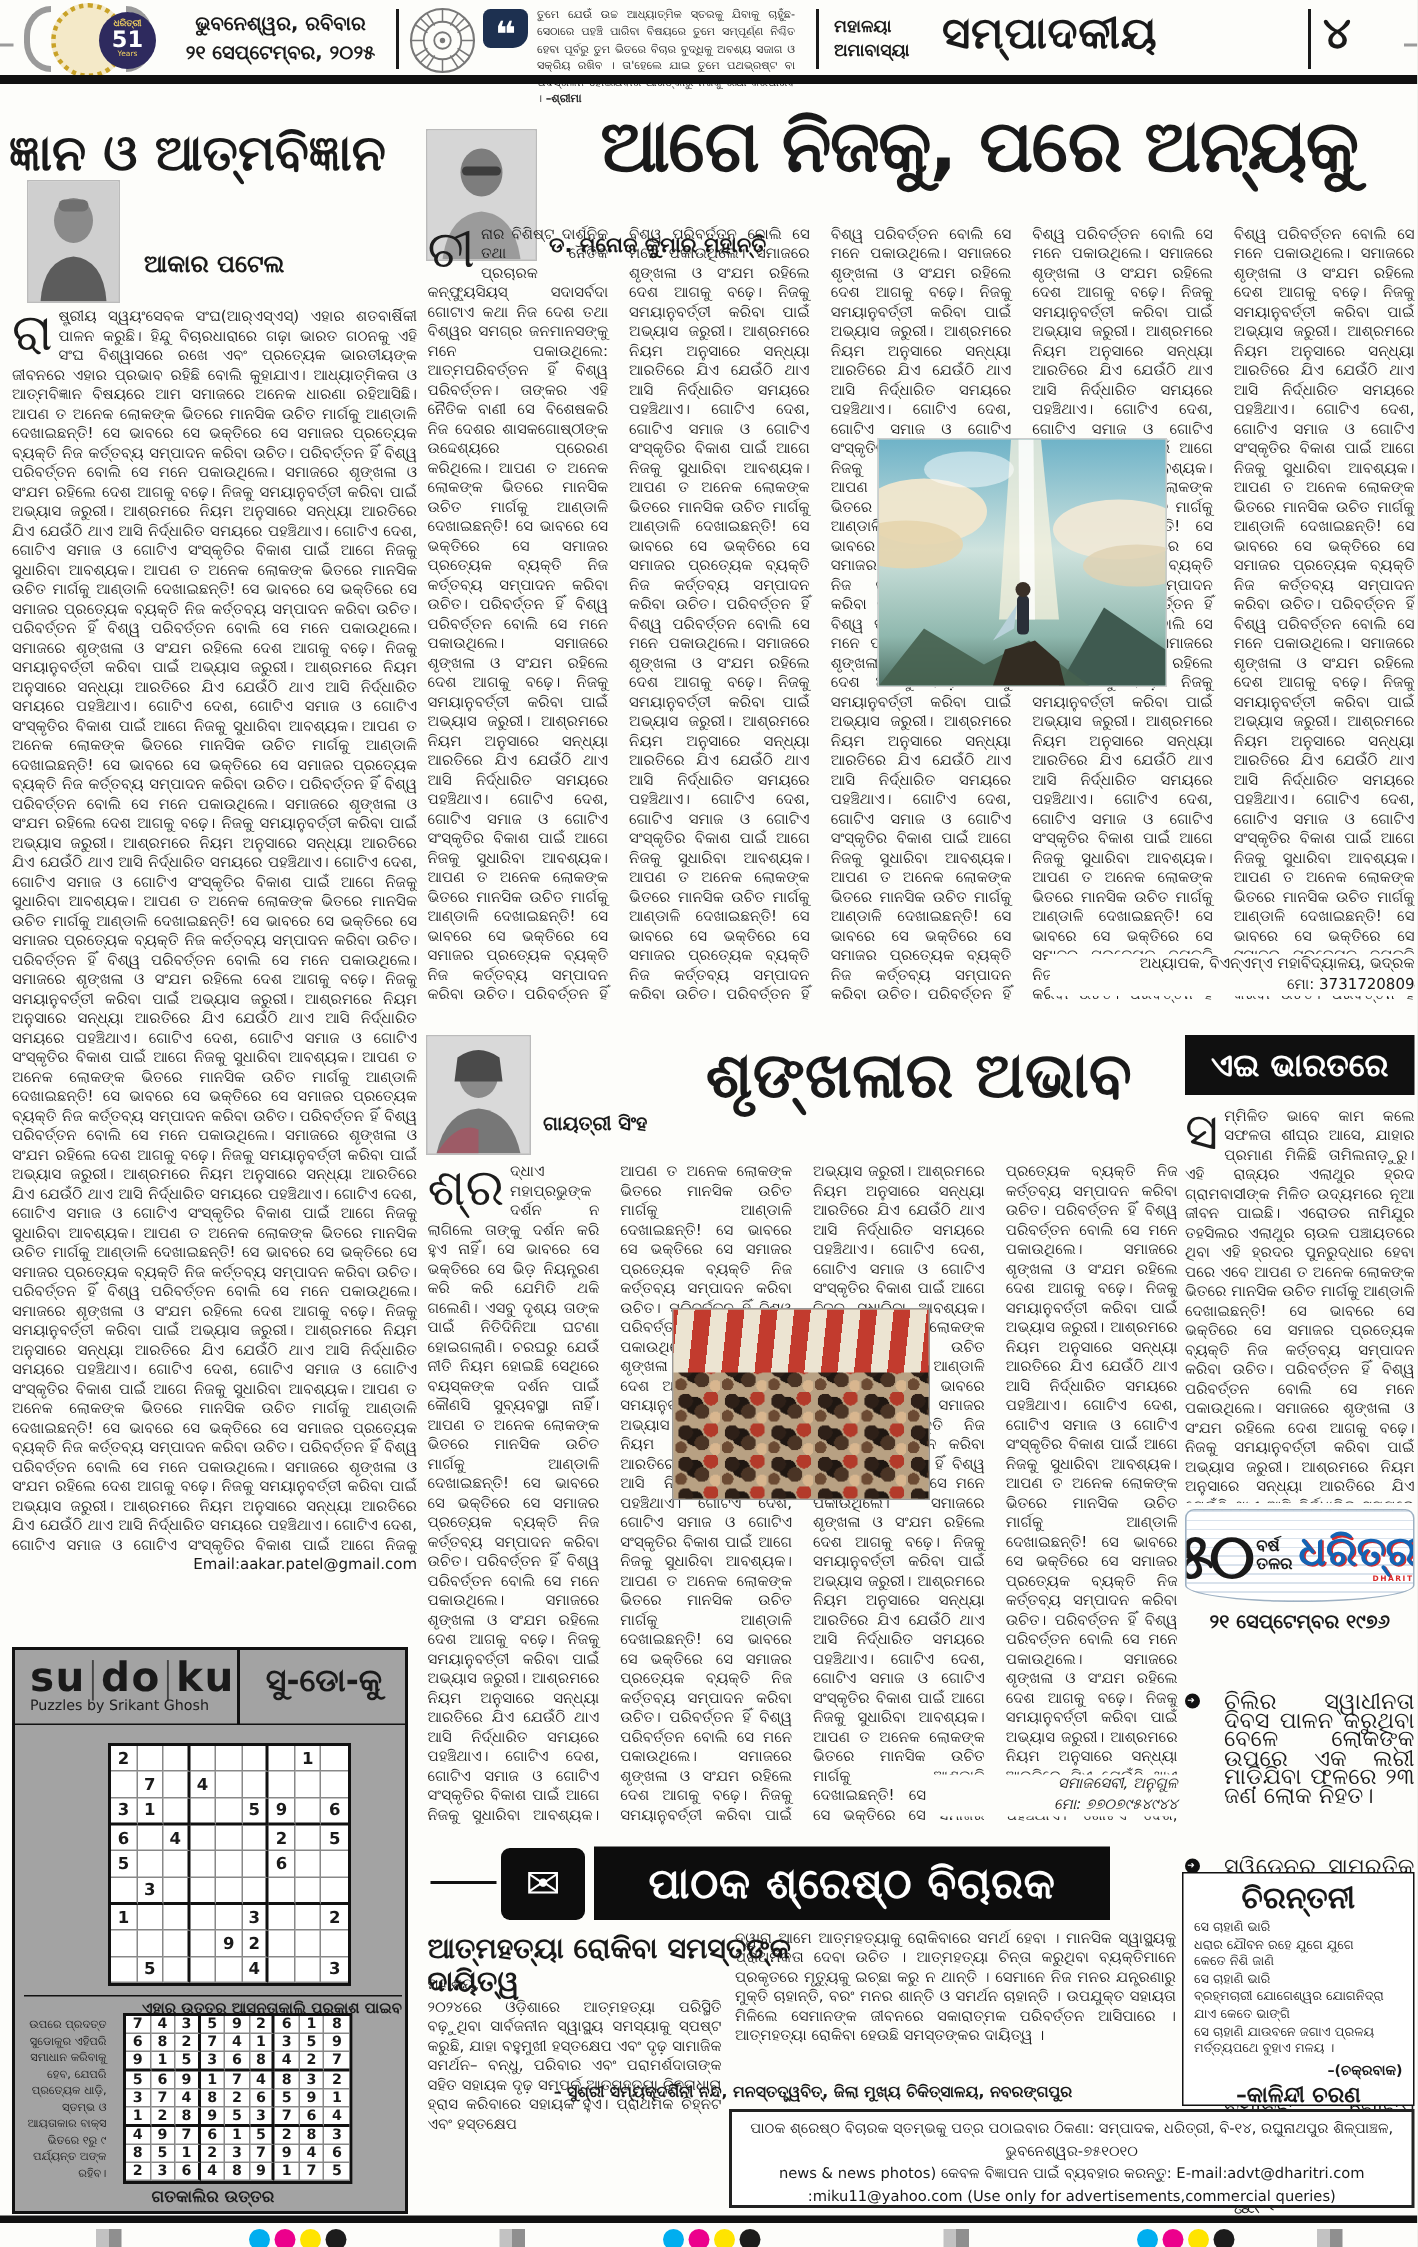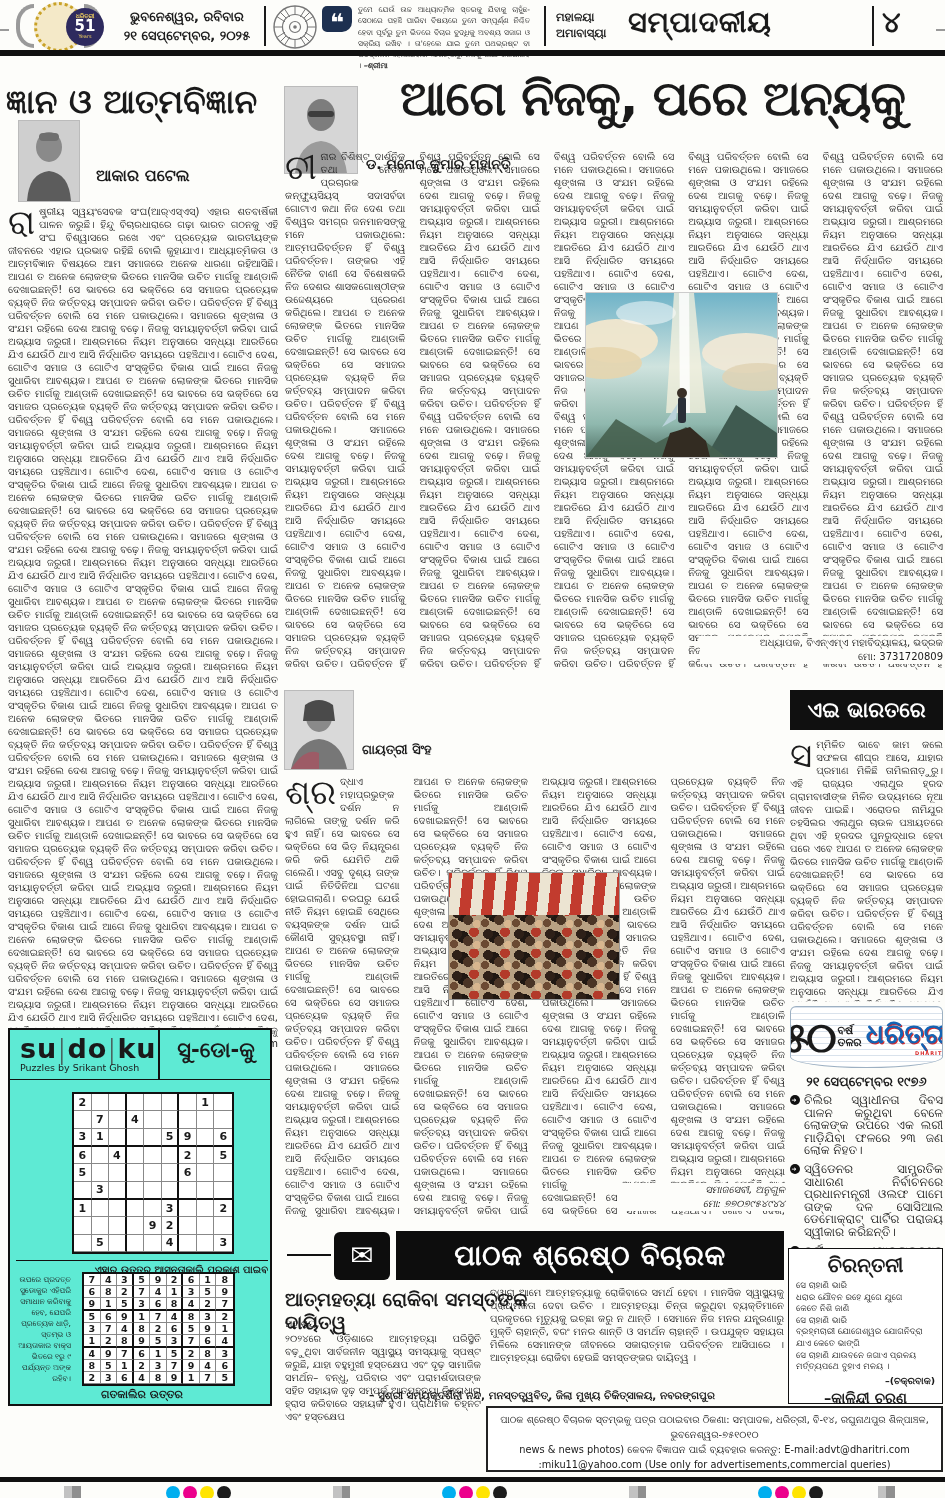--- a/index.html
+++ b/index.html
@@ -70,46 +70,46 @@
   .india-body { position:absolute; left:790px; top:738px; width:153px; height:264px; }
   .fy-logo { position:absolute; left:790px; top:1006px; width:153px; height:62px; border:1px solid #9db0c2; border-radius:6px 6px 50% 50% / 6px 6px 18% 18%; overflow:hidden;
     background: repeating-linear-gradient(0deg,#fff 0 5px,#d9e2ec 5px 6px), repeating-linear-gradient(90deg, rgba(255,255,255,0) 0 5px, rgba(160,180,200,.5) 5px 6px), #eef2f7;
     display:flex; align-items:center; justify-content:center; gap:4px; }
   .fy-logo .n { font-size:42px; font-weight:900; letter-spacing:-3px; }
   .fy-logo .mid { font-size:11px; font-weight:800; width:32px; line-height:1.1; }
   .fy-logo .brand { font-size:27px; font-weight:900; color:#1464b4; text-shadow:1px 1px 0 #d92b2b; }
   .fy-logo .sub { font-size:5px; color:#d92b2b; font-weight:bold; display:block; text-align:right; letter-spacing:1px; }
   .fy-date { position:absolute; left:790px; top:1074px; width:153px; text-align:center; font-size:13px; font-weight:800; }
   .fy-list { position:absolute; left:790px; top:1094px; width:153px; }
-  .fy-item { display:flex; gap:4px; margin-bottom:6px; font-size:12px; line-height:12.6px; text-align:justify; }
+  .fy-item { display:flex; gap:16px; margin-bottom:6px; font-size:15px; line-height:12.6px; text-align:justify;margin-top:34px; }
   .fy-bullet { flex:0 0 10px; width:10px; height:10px; margin-top:1px; border-radius:50%; background:#111; position:relative; }
   .fy-bullet:after { content:"➜"; position:absolute; left:1.5px; top:-1px; color:#fff; font-size:6px; }
 
   
   .chira { position:absolute; left:788px; top:1248px; width:155px; height:156px; border:1.5px solid #111; padding:4px 7px; background:#fff; }
   .chira .t { text-align:center; font-size:20px; font-weight:800; margin-bottom:3px; }
   .chira .poem { font-size:8.6px; line-height:11.6px; white-space:pre-line; }
   .chira .credit { text-align:right; font-size:9.5px; font-weight:700; margin-top:2px; }
   .chira .auth { text-align:center; font-size:14.5px; font-weight:800; margin-top:3px; }
 
   
   .let-rule { position:absolute; left:287px; top:1254px; width:44px; height:2px; background:#111; }
   .mail-icon { position:absolute; left:334px; top:1232px; width:56px; height:48px; background:#0d0d0d; border-radius:6px; color:#fff; text-align:center; font-size:28px; line-height:48px; }
-  .let-banner { position:absolute; left:396px; top:1231px; width:388px; height:49px; background:#0d0d0d; color:#fff; text-align:center; font-size:28px; font-weight:800; line-height:49px; letter-spacing:.5px; }
+  .let-banner { position:absolute; left:396px; top:1231px; width:344px; height:49px; background:#0d0d0d; color:#fff; text-align:center; font-size:28px; font-weight:800; line-height:49px; letter-spacing:.5px; }
   .let-headline { position:absolute; left:285px; top:1288px; width:280px; font-size:19px; font-weight:700; }
   .let-salute { position:absolute; left:285px; top:1318px; font-size:10px; }
   .let-left { position:absolute; left:285px; top:1332px; width:196px; height:138px; }
   .let-right { position:absolute; left:490px; top:1286px; width:294px; height:100px; }
   .let-sign { position:absolute; left:300px; top:1389px; width:484px; text-align:center; font-size:10.5px; font-weight:800; }
 
   
   .addr { position:absolute; left:486px; top:1406px; width:457px; height:66px; border:2px solid #222; background:#fff; text-align:center; font-size:9.8px; line-height:15px; padding-top:4px; }
 
   
-  .sudoku-box { position:absolute; left:8px; top:1028px; width:264px; height:378px; border:2px solid #111; background:#5eead4; }
+  .sudoku-box { position:absolute; left:8px; top:1098px; width:264px; height:378px; border:2px solid #111; background:#a3a3a3; }
   .sd-head { position:relative; height:50px; border-bottom:1.5px solid #111; }
   .sd-logo { position:absolute; left:10px; top:3px; font-size:27px; font-weight:800; letter-spacing:1px; }
   .sd-logo .bar { font-weight:200; color:#444; }
   .sd-by { position:absolute; left:10px; top:32px; font-size:9.5px; }
   .sd-vline { position:absolute; left:148px; top:0; width:1.5px; height:50px; background:#111; }
   .sd-odia { position:absolute; left:152px; top:8px; width:108px; text-align:center; font-size:21px; font-weight:600; }
   .sd-grid { display:grid; grid-template-columns:repeat(9,1fr); border:2.5px solid #111; background:#fff; }
   .sd-grid.puzzle { position:absolute; left:62px; top:62px; width:162px; height:162px; }
   .sd-grid.solution { position:absolute; left:72px; top:242px; width:153px; height:114px; }
   .sd-cell { border-right:1px solid #888; border-bottom:1px solid #888; display:flex; align-items:center; justify-content:center; font-size:11px; font-weight:600; }
@@ -256,20 +256,21 @@
   <div class="author-photo" style="left:284px;top:690px;width:70px;height:80px">
     <svg width="68" height="78" viewBox="0 0 68 78">
         <rect width="68" height="78" fill="#d9d9d9"></rect>
         <ellipse cx="34" cy="26" rx="13" ry="15" fill="#8a8a8a"></ellipse>
         <path d="M20 14 Q34 4 48 14 L50 30 L18 30 Z" fill="#4a4a4a"></path>
         <path d="M6 78 Q12 50 34 48 Q56 50 62 78 Z" fill="#777"></path>
         <path d="M6 78 Q20 56 34 62 L34 78 Z" fill="#9d5b66"></path>
       </svg>
   </div>
   <div class="author-name" style="left:362px;top:742px;width:120px;font-size:13px">ଗାୟତ୍ରୀ ସିଂହ</div>
+  <div class="h-disc">ଶୃଙ୍ଖଳାର ଅଭାବ</div>
   <div class="disc-body body-txt">
     <span class="dropcap">ଶ୍ର</span><span>ଦ୍ଧାଏ ମହାପ୍ରଭୁଙ୍କ ଦର୍ଶନ ନ ଲାଗିଲେ ତାଙ୍କୁ ଦର୍ଶନ କରି ହୁଏ ନାହିଁ। ସେ ଭାବରେ ସେ ଭକ୍ତିରେ ସେ ଭିଡ଼ ନିୟନ୍ତ୍ରଣ କରି କରି ଯେମିତି ଥକି ଗଲେଣି। ଏସବୁ ଦୃଶ୍ୟ ତାଙ୍କ ପାଇଁ ନିତିଦିନିଆ ଘଟଣା ହୋଇଗଲାଣି। ଚରଘରୁ ଯେଉଁ ନୀତି ନିୟମ ହୋଇଛି ସେଥିରେ ବୟସ୍କଙ୍କ ଦର୍ଶନ ପାଇଁ କୌଣସି ସୁବ୍ୟବସ୍ଥା ନାହିଁ।</span>
     <span> ଆପଣ ତ ଅନେକ ଲୋକଙ୍କ ଭିତରେ ମାନସିକ ଉଚିତ ମାର୍ଗକୁ ଆଣ୍ଡାଳି ଦେଖାଇଛନ୍ତି! ସେ ଭାବରେ ସେ ଭକ୍ତିରେ ସେ ସମାଜର ପ୍ରତ୍ୟେକ ବ୍ୟକ୍ତି ନିଜ କର୍ତ୍ତବ୍ୟ ସମ୍ପାଦନ କରିବା ଉଚିତ। ପରିବର୍ତ୍ତନ ହିଁ ବିଶ୍ୱ ପରିବର୍ତ୍ତନ ବୋଲି ସେ ମନେ ପକାଉଥିଲେ। ସମାଜରେ ଶୃଙ୍ଖଳା ଓ ସଂଯମ ରହିଲେ ଦେଶ ଆଗକୁ ବଢ଼େ। ନିଜକୁ ସମୟାନୁବର୍ତ୍ତୀ କରିବା ପାଇଁ ଅଭ୍ୟାସ ଜରୁରୀ। ଆଶ୍ରମରେ ନିୟମ ଅନୁସାରେ ସନ୍ଧ୍ୟା ଆରତିରେ ଯିଏ ଯେଉଁଠି ଥାଏ ଆସି ନିର୍ଦ୍ଧାରିତ ସମୟରେ ପହଞ୍ଚିଥାଏ। ଗୋଟିଏ ଦେଶ, ଗୋଟିଏ ସମାଜ ଓ ଗୋଟିଏ ସଂସ୍କୃତିର ବିକାଶ ପାଇଁ ଆଗେ ନିଜକୁ ସୁଧାରିବା ଆବଶ୍ୟକ। ଆପଣ ତ ଅନେକ ଲୋକଙ୍କ ଭିତରେ ମାନସିକ ଉଚିତ ମାର୍ଗକୁ ଆଣ୍ଡାଳି ଦେଖାଇଛନ୍ତି! ସେ ଭାବରେ ସେ ଭକ୍ତିରେ ସେ ସମାଜର ପ୍ରତ୍ୟେକ ବ୍ୟକ୍ତି ନିଜ କର୍ତ୍ତବ୍ୟ ସମ୍ପାଦନ କରିବା ଉଚିତ। ପରିବର୍ତ୍ତନ ହିଁ ବିଶ୍ୱ ପରିବର୍ତ୍ତନ ବୋଲି ସେ ମନେ ପକାଉଥିଲେ। ସମାଜରେ ଶୃଙ୍ଖଳା ଓ ସଂଯମ ରହିଲେ ଦେଶ ଆଗକୁ ବଢ଼େ। ନିଜକୁ ସମୟାନୁବର୍ତ୍ତୀ କରିବା ପାଇଁ ଅଭ୍ୟାସ ଜରୁରୀ। ଆଶ୍ରମରେ ନିୟମ ଅନୁସାରେ ସନ୍ଧ୍ୟା ଆରତିରେ ଯିଏ ଯେଉଁଠି ଥାଏ ଆସି ନିର୍ଦ୍ଧାରିତ ସମୟରେ ପହଞ୍ଚିଥାଏ। ଗୋଟିଏ ଦେଶ, ଗୋଟିଏ ସମାଜ ଓ ଗୋଟିଏ ସଂସ୍କୃତିର ବିକାଶ ପାଇଁ ଆଗେ ନିଜକୁ ସୁଧାରିବା ଆବଶ୍ୟକ। ଆପଣ ତ ଅନେକ ଲୋକଙ୍କ ଭିତରେ ମାନସିକ ଉଚିତ ମାର୍ଗକୁ ଆଣ୍ଡାଳି ଦେଖାଇଛନ୍ତି! ସେ ଭାବରେ ସେ ଭକ୍ତିରେ ସେ ସମାଜର ପ୍ରତ୍ୟେକ ବ୍ୟକ୍ତି ନିଜ କର୍ତ୍ତବ୍ୟ ସମ୍ପାଦନ କରିବା ଉଚିତ। ପରିବର୍ତ୍ତନ ହିଁ ବିଶ୍ୱ ପରିବର୍ତ୍ତନ ବୋଲି ସେ ମନେ ପକାଉଥିଲେ। ସମାଜରେ ଶୃଙ୍ଖଳା ଓ ସଂଯମ ରହିଲେ ଦେଶ ଆଗକୁ ବଢ଼େ। ନିଜକୁ ସମୟାନୁବର୍ତ୍ତୀ କରିବା ପାଇଁ ଅଭ୍ୟାସ ଜରୁରୀ। ଆଶ୍ରମରେ ନିୟମ ଅନୁସାରେ ସନ୍ଧ୍ୟା ଆରତିରେ ଯିଏ ଯେଉଁଠି ଥାଏ ଆସି ନିର୍ଦ୍ଧାରିତ ସମୟରେ ପହଞ୍ଚିଥାଏ। ଗୋଟିଏ ଦେଶ, ଗୋଟିଏ ସମାଜ ଓ ଗୋଟିଏ ସଂସ୍କୃତିର ବିକାଶ ପାଇଁ ଆଗେ ନିଜକୁ ସୁଧାରିବା ଆବଶ୍ୟକ। ଆପଣ ତ ଅନେକ ଲୋକଙ୍କ ଭିତରେ ମାନସିକ ଉଚିତ ମାର୍ଗକୁ ଆଣ୍ଡାଳି ଦେଖାଇଛନ୍ତି! ସେ ଭାବରେ ସେ ଭକ୍ତିରେ ସେ ସମାଜର ପ୍ରତ୍ୟେକ ବ୍ୟକ୍ତି ନିଜ କର୍ତ୍ତବ୍ୟ ସମ୍ପାଦନ କରିବା ଉଚିତ। ପରିବର୍ତ୍ତନ ହିଁ ବିଶ୍ୱ ପରିବର୍ତ୍ତନ ବୋଲି ସେ ମନେ ପକାଉଥିଲେ। ସମାଜରେ ଶୃଙ୍ଖଳା ଓ ସଂଯମ ରହିଲେ ଦେଶ ଆଗକୁ ବଢ଼େ। ନିଜକୁ ସମୟାନୁବର୍ତ୍ତୀ କରିବା ପାଇଁ ଅଭ୍ୟାସ ଜରୁରୀ। ଆଶ୍ରମରେ ନିୟମ ଅନୁସାରେ ସନ୍ଧ୍ୟା ଆରତିରେ ଯିଏ ଯେଉଁଠି ଥାଏ ଆସି ନିର୍ଦ୍ଧାରିତ ସମୟରେ ପହଞ୍ଚିଥାଏ। ଗୋଟିଏ ଦେଶ, ଗୋଟିଏ ସମାଜ ଓ ଗୋଟିଏ ସଂସ୍କୃତିର ବିକାଶ ପାଇଁ ଆଗେ ନିଜକୁ ସୁଧାରିବା ଆବଶ୍ୟକ। ଆପଣ ତ ଅନେକ ଲୋକଙ୍କ ଭିତରେ ମାନସିକ ଉଚିତ ମାର୍ଗକୁ ଆଣ୍ଡାଳି ଦେଖାଇଛନ୍ତି! ସେ ଭାବରେ ସେ ଭକ୍ତିରେ ସେ ସମାଜର ପ୍ରତ୍ୟେକ ବ୍ୟକ୍ତି ନିଜ କର୍ତ୍ତବ୍ୟ ସମ୍ପାଦନ କରିବା ଉଚିତ। ପରିବର୍ତ୍ତନ ହିଁ ବିଶ୍ୱ ପରିବର୍ତ୍ତନ ବୋଲି ସେ ମନେ ପକାଉଥିଲେ। ସମାଜରେ ଶୃଙ୍ଖଳା ଓ ସଂଯମ ରହିଲେ ଦେଶ ଆଗକୁ ବଢ଼େ। ନିଜକୁ ସମୟାନୁବର୍ତ୍ତୀ କରିବା ପାଇଁ ଅଭ୍ୟାସ ଜରୁରୀ। ଆଶ୍ରମରେ ନିୟମ ଅନୁସାରେ ସନ୍ଧ୍ୟା ଆରତିରେ ଯିଏ ଯେଉଁଠି ଥାଏ ଆସି ନିର୍ଦ୍ଧାରିତ ସମୟରେ ପହଞ୍ଚିଥାଏ। ଗୋଟିଏ ଦେଶ, ଗୋଟିଏ ସମାଜ ଓ ଗୋଟିଏ ସଂସ୍କୃତିର ବିକାଶ ପାଇଁ ଆଗେ ନିଜକୁ ସୁଧାରିବା ଆବଶ୍ୟକ। ଆପଣ ତ ଅନେକ ଲୋକଙ୍କ ଭିତରେ ମାନସିକ ଉଚିତ ମାର୍ଗକୁ ଆଣ୍ଡାଳି ଦେଖାଇଛନ୍ତି! ସେ ଭାବରେ ସେ ଭକ୍ତିରେ ସେ ସମାଜର ପ୍ରତ୍ୟେକ ବ୍ୟକ୍ତି ନିଜ କର୍ତ୍ତବ୍ୟ ସମ୍ପାଦନ କରିବା ଉଚିତ। ପରିବର୍ତ୍ତନ ହିଁ ବିଶ୍ୱ ପରିବର୍ତ୍ତନ ବୋଲି ସେ ମନେ ପକାଉଥିଲେ। ସମାଜରେ ଶୃଙ୍ଖଳା ଓ ସଂଯମ ରହିଲେ ଦେଶ ଆଗକୁ ବଢ଼େ। ନିଜକୁ ସମୟାନୁବର୍ତ୍ତୀ କରିବା ପାଇଁ ଅଭ୍ୟାସ ଜରୁରୀ। ଆଶ୍ରମରେ ନିୟମ ଅନୁସାରେ ସନ୍ଧ୍ୟା ଆରତିରେ ଯିଏ ଯେଉଁଠି ଥାଏ ଆସି ନିର୍ଦ୍ଧାରିତ ସମୟରେ ପହଞ୍ଚିଥାଏ। ଗୋଟିଏ ଦେଶ, ଗୋଟିଏ ସମାଜ ଓ ଗୋଟିଏ ସଂସ୍କୃତିର ବିକାଶ ପାଇଁ ଆଗେ ନିଜକୁ ସୁଧାରିବା ଆବଶ୍ୟକ। ଆପଣ ତ ଅନେକ ଲୋକଙ୍କ ଭିତରେ ମାନସିକ ଉଚିତ ମାର୍ଗକୁ ଆଣ୍ଡାଳି ଦେଖାଇଛନ୍ତି! ସେ ଭାବରେ ସେ ଭକ୍ତିରେ ସେ ସମାଜର ପ୍ରତ୍ୟେକ ବ୍ୟକ୍ତି ନିଜ କର୍ତ୍ତବ୍ୟ ସମ୍ପାଦନ କରିବା ଉଚିତ। ପରିବର୍ତ୍ତନ ହିଁ ବିଶ୍ୱ ପରିବର୍ତ୍ତନ ବୋଲି ସେ ମନେ ପକାଉଥିଲେ। ସମାଜରେ ଶୃଙ୍ଖଳା ଓ ସଂଯମ ରହିଲେ ଦେଶ ଆଗକୁ ବଢ଼େ। ନିଜକୁ ସମୟାନୁବର୍ତ୍ତୀ କରିବା ପାଇଁ ଅଭ୍ୟାସ ଜରୁରୀ। ଆଶ୍ରମରେ ନିୟମ ଅନୁସାରେ ସନ୍ଧ୍ୟା ଆରତିରେ ଯିଏ ଯେଉଁଠି ଥାଏ ଆସି ନିର୍ଦ୍ଧାରିତ ସମୟରେ ପହଞ୍ଚିଥାଏ। ଗୋଟିଏ ଦେଶ, ଗୋଟିଏ ସମାଜ ଓ ଗୋଟିଏ ସଂସ୍କୃତିର ବିକାଶ ପାଇଁ ଆଗେ ନିଜକୁ ସୁଧାରିବା ଆବଶ୍ୟକ।</span>
   </div>
   <div class="crowd">
     <div class="heads"></div>
     <div class="canopy"></div>
   </div>
   <div class="disc-signoff">
     <div>ସମାଜସେବୀ, ଅନୁଗୁଳ</div>

